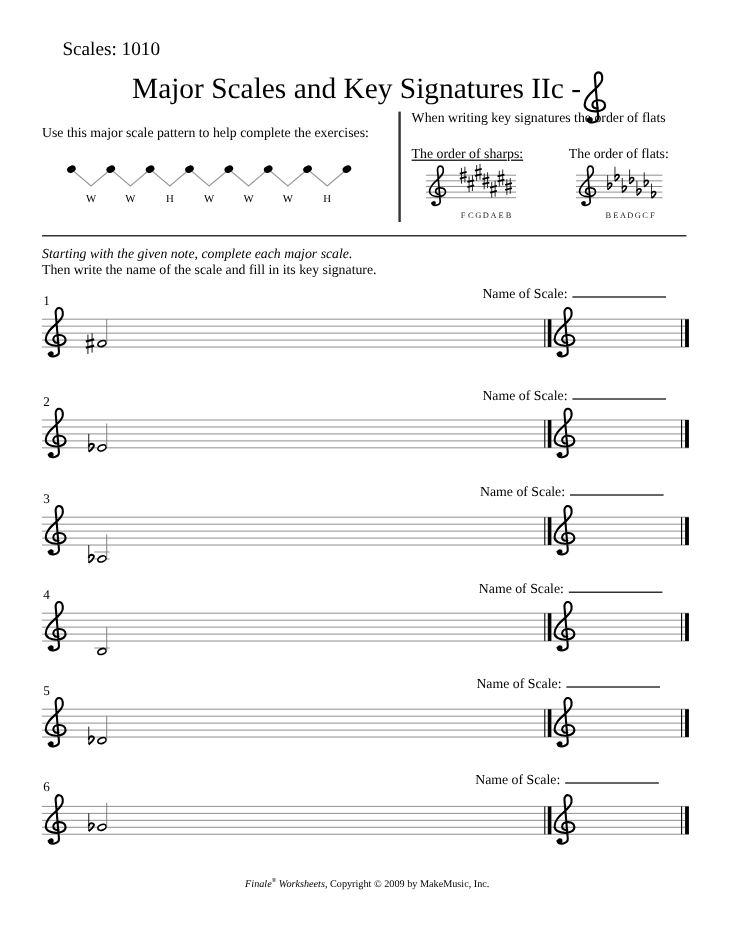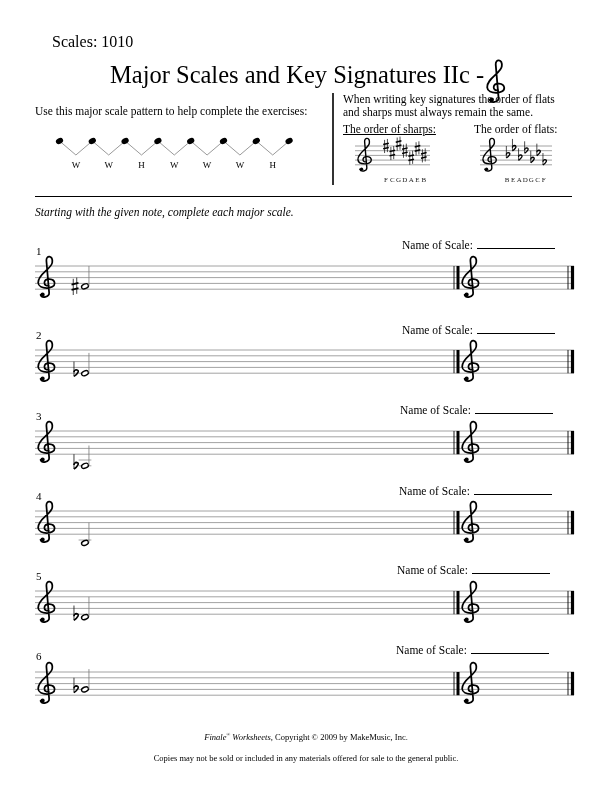--- a/index.html
+++ b/index.html
@@ -37,27 +37,27 @@
 
 <div id="page">
 
   <div class="abs ws-id">Scales: 1010</div>
   <div class="abs title">Major Scales and Key Signatures IIc -</div>
 
   <div class="abs pattern-instr">Use this major scale pattern to help complete the exercises:</div>
   <div class="divider-v"></div>
 
   <div class="abs ks-note1">When writing key signatures the order of flats</div>
-  <div class="abs ks-note2">and sharps must always remain the same.</div>
   <div class="abs ks-sharps-label">The order of sharps:</div>
   <div class="abs ks-flats-label">The order of flats:</div>
 
   <div class="rule-h"></div>
 
   <div class="abs instr1">Starting with the given note, complete each major scale.</div>
+  <div class="abs instr2">Then write the name of the scale and fill in its key signature.</div>
 
   <div class="abs ex-num" style="top:246px">1</div>
   <div class="abs ex-name" style="top:240px;left:402px">
     <span>Name of Scale:</span><span class="blank"></span>
   </div>
 
   <div class="abs ex-num" style="top:330px">2</div>
   <div class="abs ex-name" style="top:325px;left:402px">
     <span>Name of Scale:</span><span class="blank"></span>
   </div>
@@ -78,21 +78,20 @@
   </div>
 
   <div class="abs ex-num" style="top:651px">6</div>
   <div class="abs ex-name" style="top:645px;left:396px">
     <span>Name of Scale:</span><span class="blank"></span>
   </div>
 
   <div class="abs footer" style="top:732px">
     <i>Finale</i><sup>®</sup><i> Worksheets</i><span>, Copyright © 2009 by MakeMusic, Inc.</span>
   </div>
-  <div class="abs footer" style="top:754px">Copies may not be sold or included in any materials offered for sale to the general public.</div>
 
   <svg id="music" width="612" height="792" viewBox="0 0 612 792">
       <g transform="translate(486,70) scale(6)">
         <path d="M 0.61 4.95 C 0.81 5.6 2.16 5.4 2.09 4.6 L 1.62 -0.9 C 1.55 -1.9 2.77 -1.9 2.63 -0.6 C 2.5 0.5 0.14 1.4 0.2 2.9 C 0.27 4.1 3.1 4.1 3.04 2.95 C 2.97 2.1 1.35 2.0 1.28 2.85 C 1.24 3.3 1.69 3.45 2.03 3.35" fill="none" stroke="#000000" stroke-width="0.3" stroke-linecap="round" stroke-linejoin="round"></path>
         <circle cx="0.97" cy="4.95" r="0.36" fill="#000000"></circle>
       </g>
       <g>
         <path d="M 59.5 141 L 75.9 155 L 92.3 141 L 108.69999999999999 155 L 125.1 141 L 141.5 155 L 157.89999999999998 141 L 174.29999999999998 155 L 190.7 141 L 207.1 155 L 223.5 141 L 239.9 155 L 256.29999999999995 141 L 272.69999999999993 155 L 289.09999999999997 141" fill="none" stroke="#9a9a9a" stroke-width="1"></path>
         <ellipse cx="59.5" cy="141" rx="3.8" ry="2.8" fill="#000000" transform="rotate(-28 59.5 141)"></ellipse>
         <ellipse cx="92.3" cy="141" rx="3.8" ry="2.8" fill="#000000" transform="rotate(-28 92.3 141)"></ellipse>

